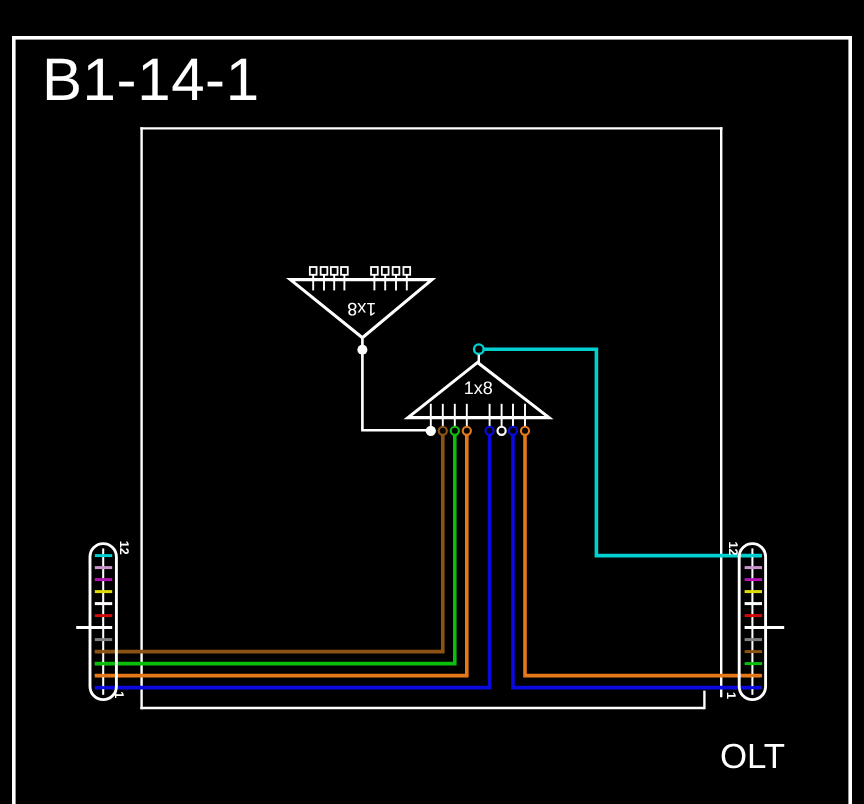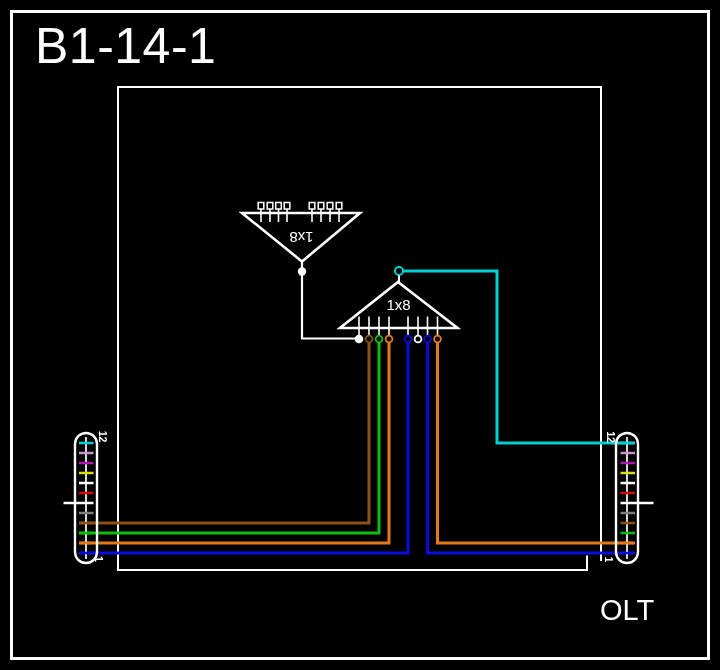--- a/index.html
+++ b/index.html
@@ -9,20 +9,21 @@
     width: 720px;
     height: 670px;
     overflow: hidden;
     font-family: "Liberation Sans", sans-serif;
   }
   .stage {
     position: relative;
     width: 720px;
     height: 586px;
     background: #000;
+    margin-top: 20px;
   }
   svg { position: absolute; left: 0; top: 0; }
   text { font-family: "Liberation Sans", sans-serif; fill: #fff; }
   .title-text { font-size: 50px; letter-spacing: 0.5px; }
   .olt-text { font-size: 29px; }
   .splitter-label { font-size: 15px; }
   .cable-num { font-size: 10.5px; font-weight: bold; }
 </style>
 </head>
 <body>

